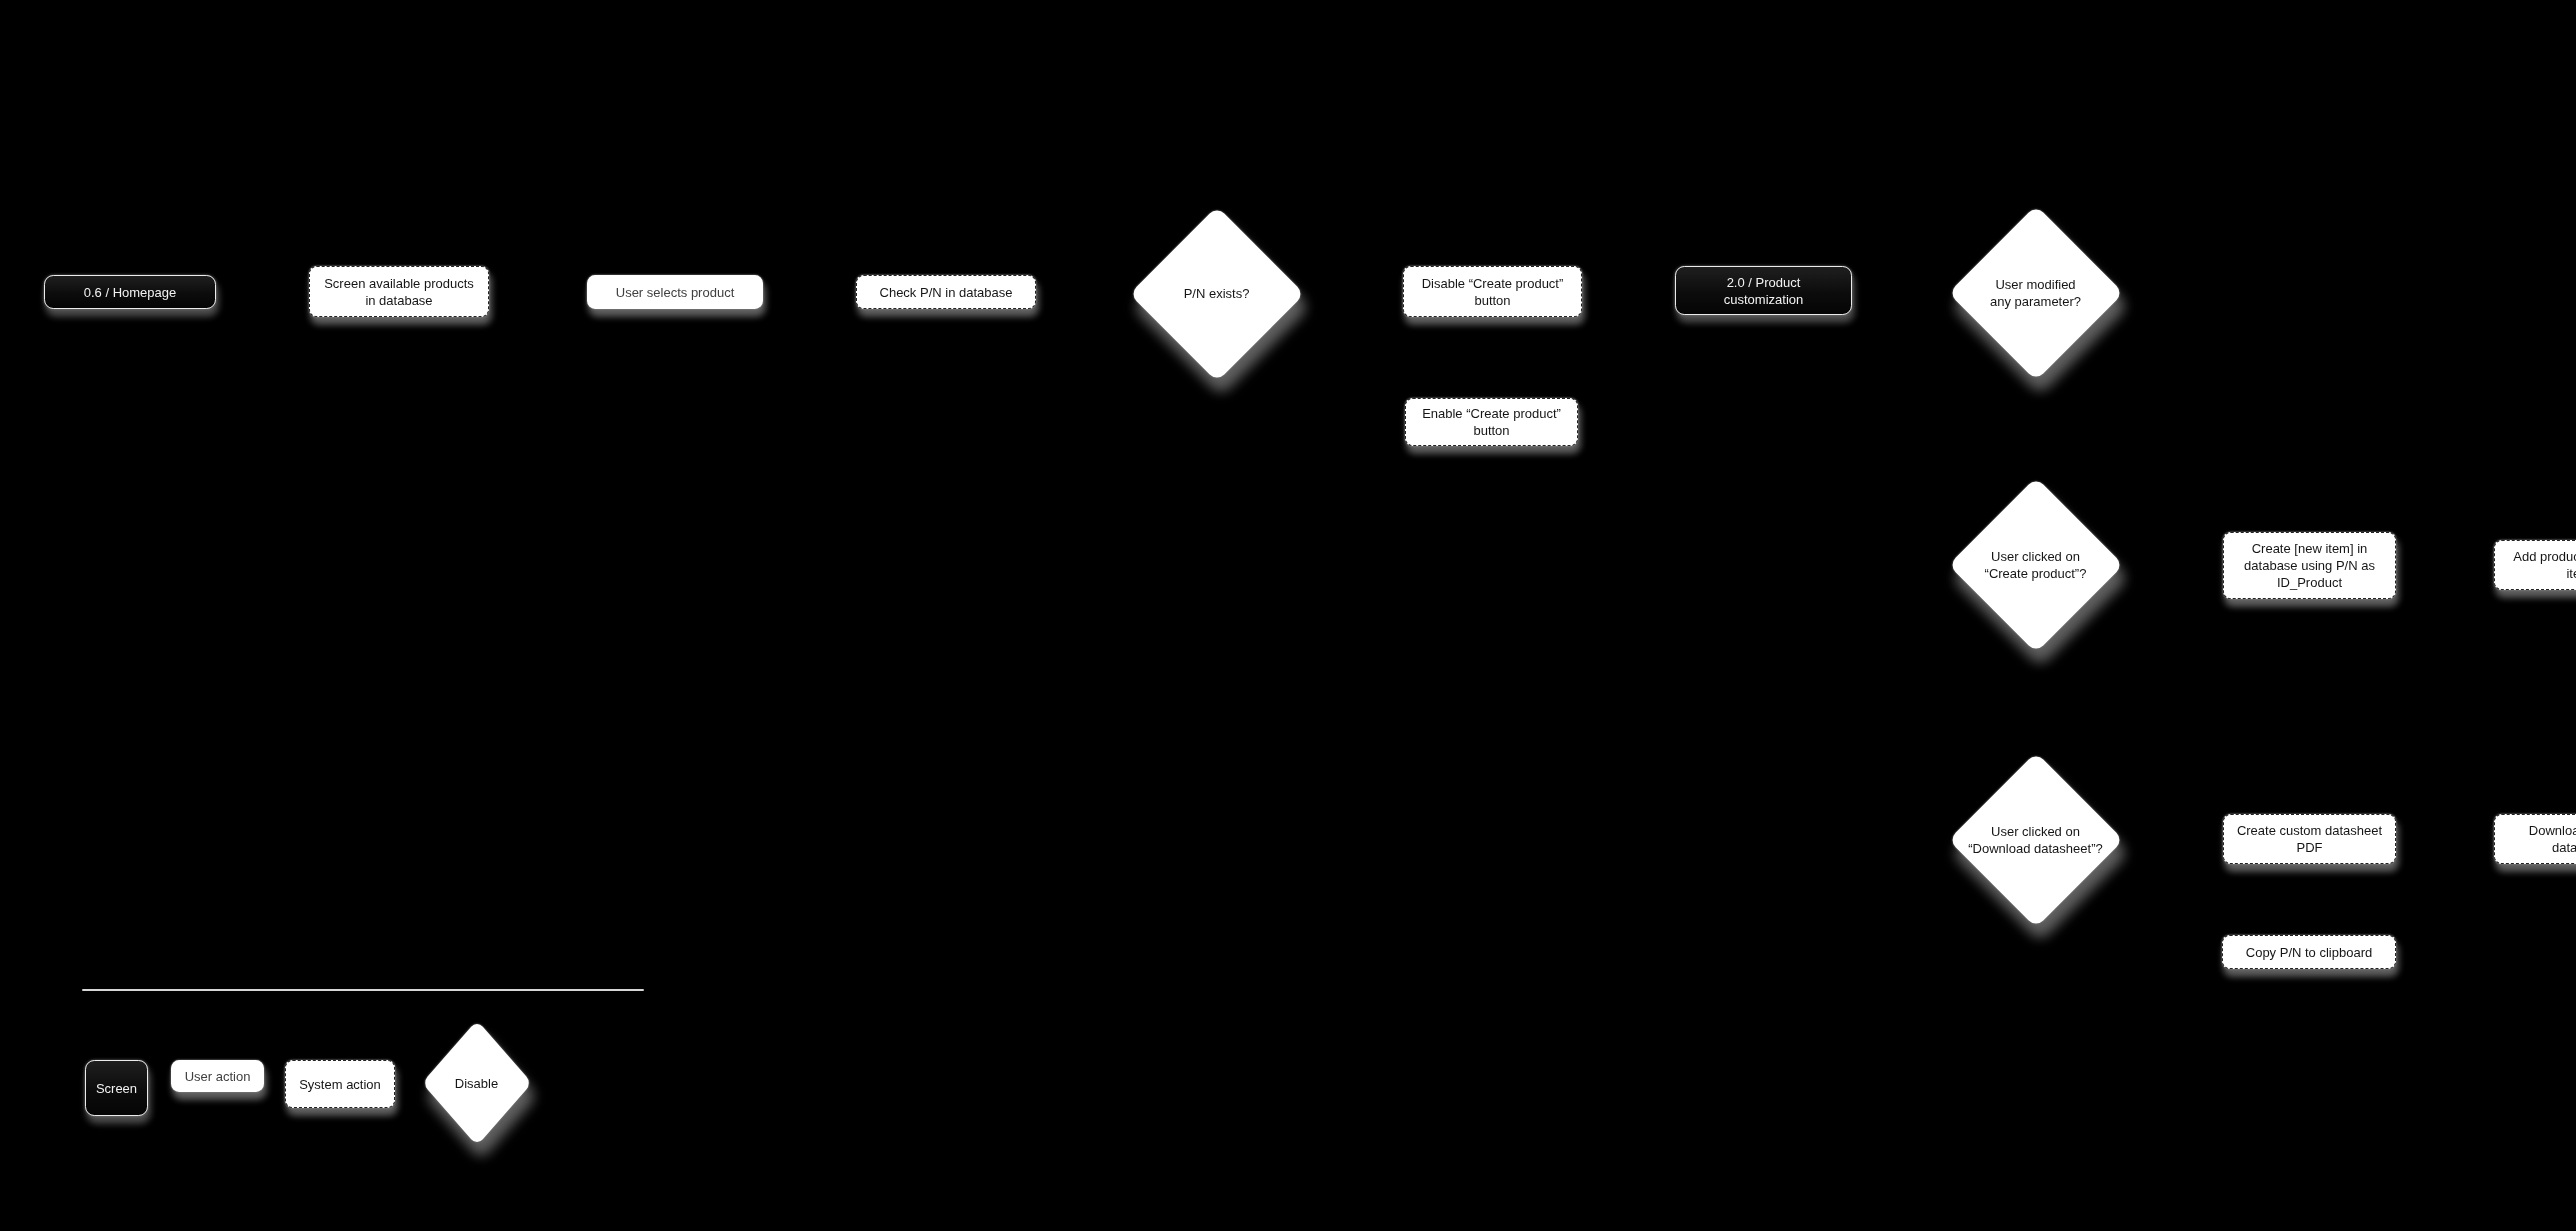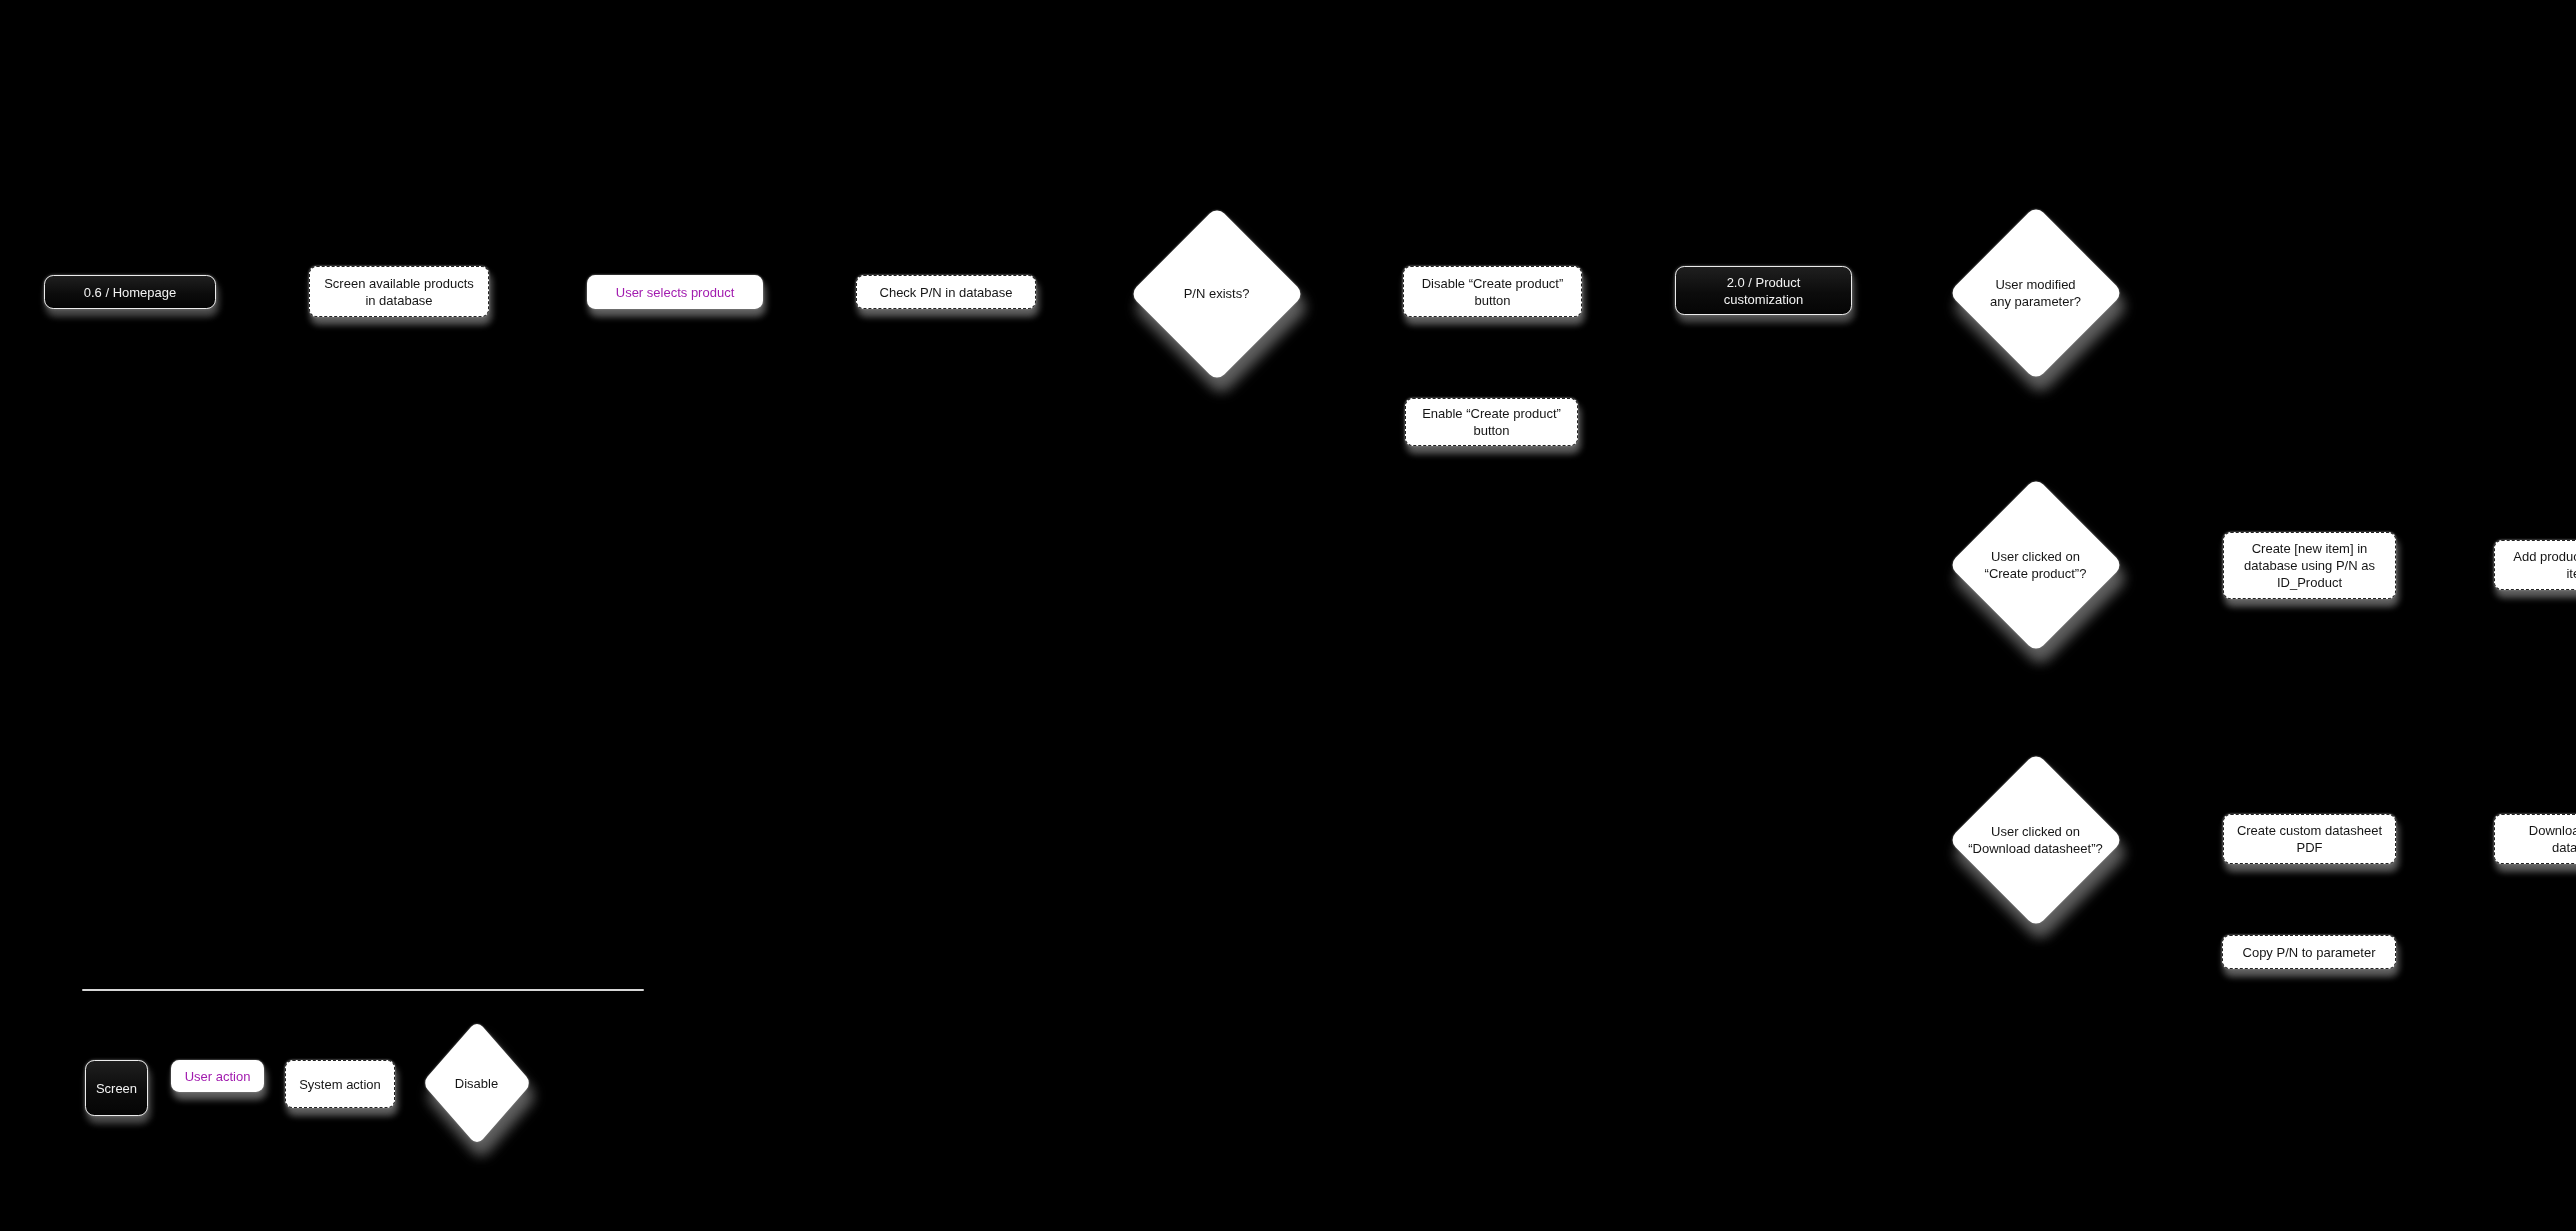--- a/index.html
+++ b/index.html
@@ -16,21 +16,21 @@
   .node{
     position:absolute;
     box-sizing:border-box;
     display:flex;align-items:center;justify-content:center;
     text-align:center;
     white-space:pre-line;
     font-size:13px;line-height:17px;
     padding:0 5.2px;
   }
   .n-user{
-    background:#ffffff;color:#a21caf;
+    background:#ffffff;color:#404040;
     border-radius:8.2px;
     filter:drop-shadow(2.6px 7.7px 3.6px rgba(140,140,140,.45)) drop-shadow(0 0 1px rgba(255,255,255,.55));
   }
   .n-system{
     background:#ffffff;color:#161616;
     border:1.5px dashed #232323;
     border-radius:7.7px;
     filter:drop-shadow(2.6px 7.7px 3.6px rgba(140,140,140,.45)) drop-shadow(0 0 1px rgba(255,255,255,.55));
   }
   .n-screen{
@@ -142,21 +142,21 @@
     <span>Create custom datasheet
 PDF</span>
   </div>
 
   <div class="node n-system" style="left:2494px;top:814px;width:173px;height:50px">
     <span>Download custom
 datasheet</span>
   </div>
 
   <div class="node n-system" style="left:2222px;top:935px;width:174px;height:34px">
-    <span>Copy P/N to parameter</span>
+    <span>Copy P/N to clipboard</span>
   </div>
 
   <div class="legend-divider" style="left:82px;top:989px;width:562px"></div>
 
   <div class="node n-screen" style="left:85px;top:1060px;width:63px;height:56px">
     <span>Screen</span>
   </div>
 
   <div class="node n-user" style="left:171px;top:1060px;width:93px;height:32px">
     <span>User action</span>

